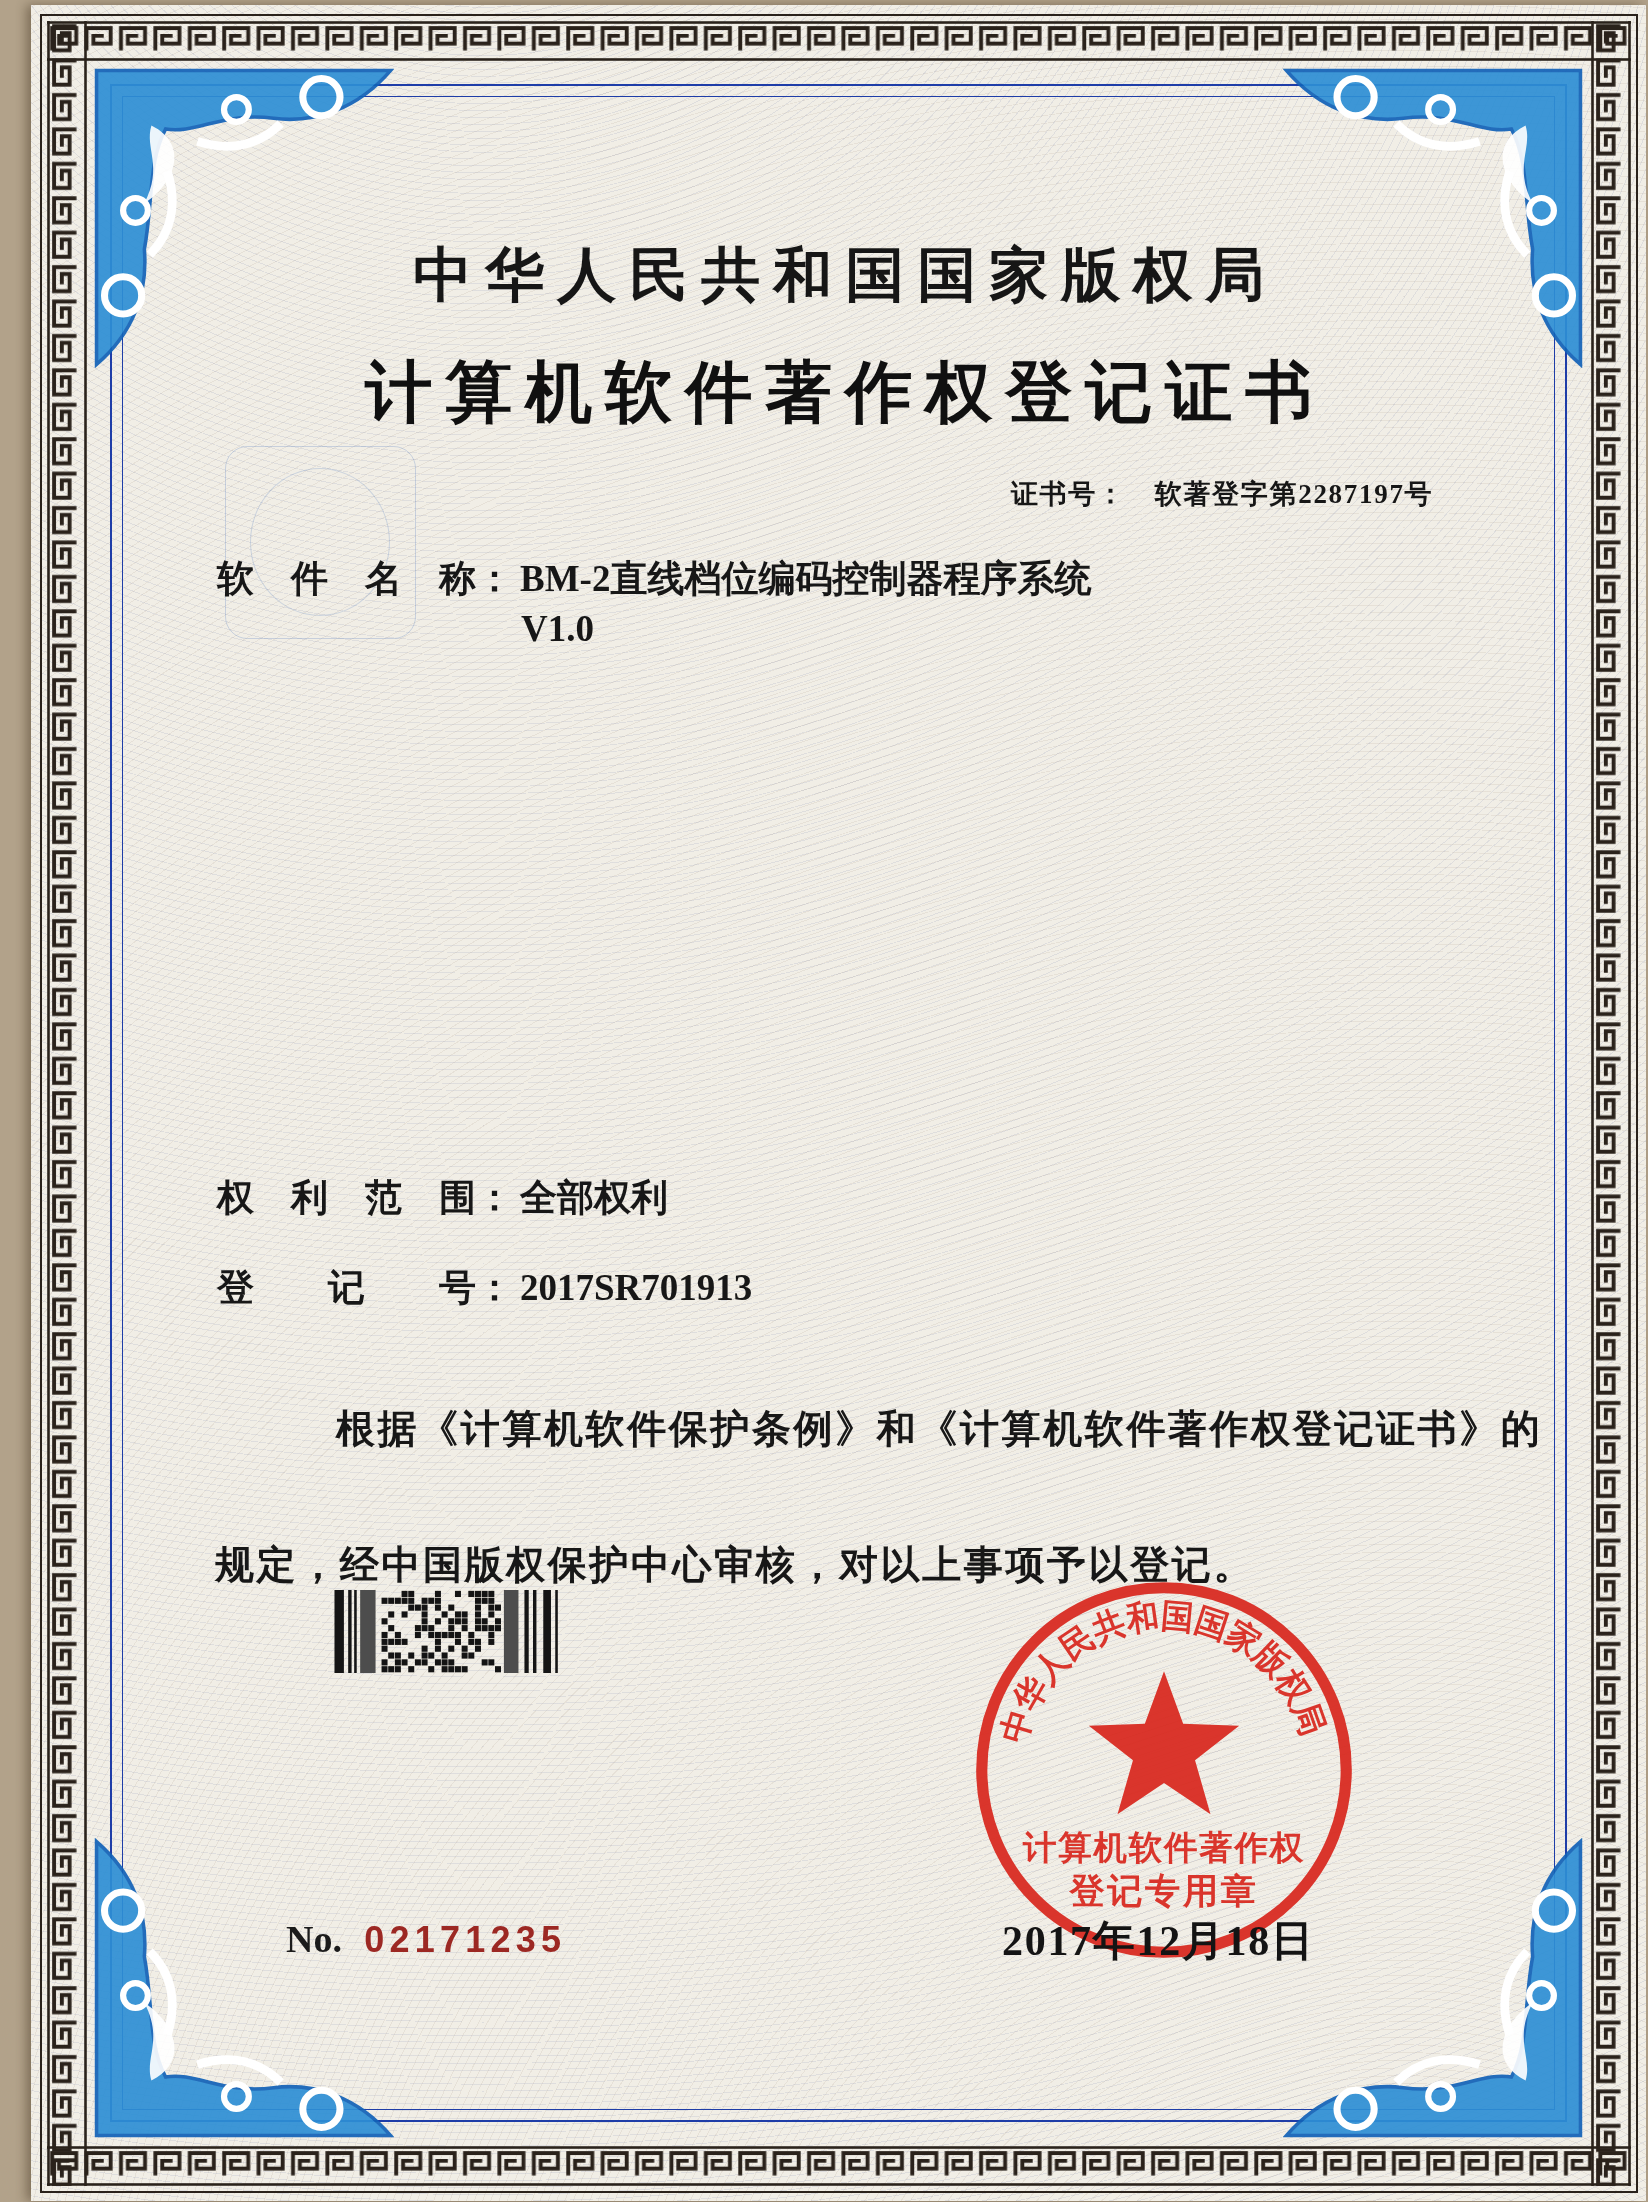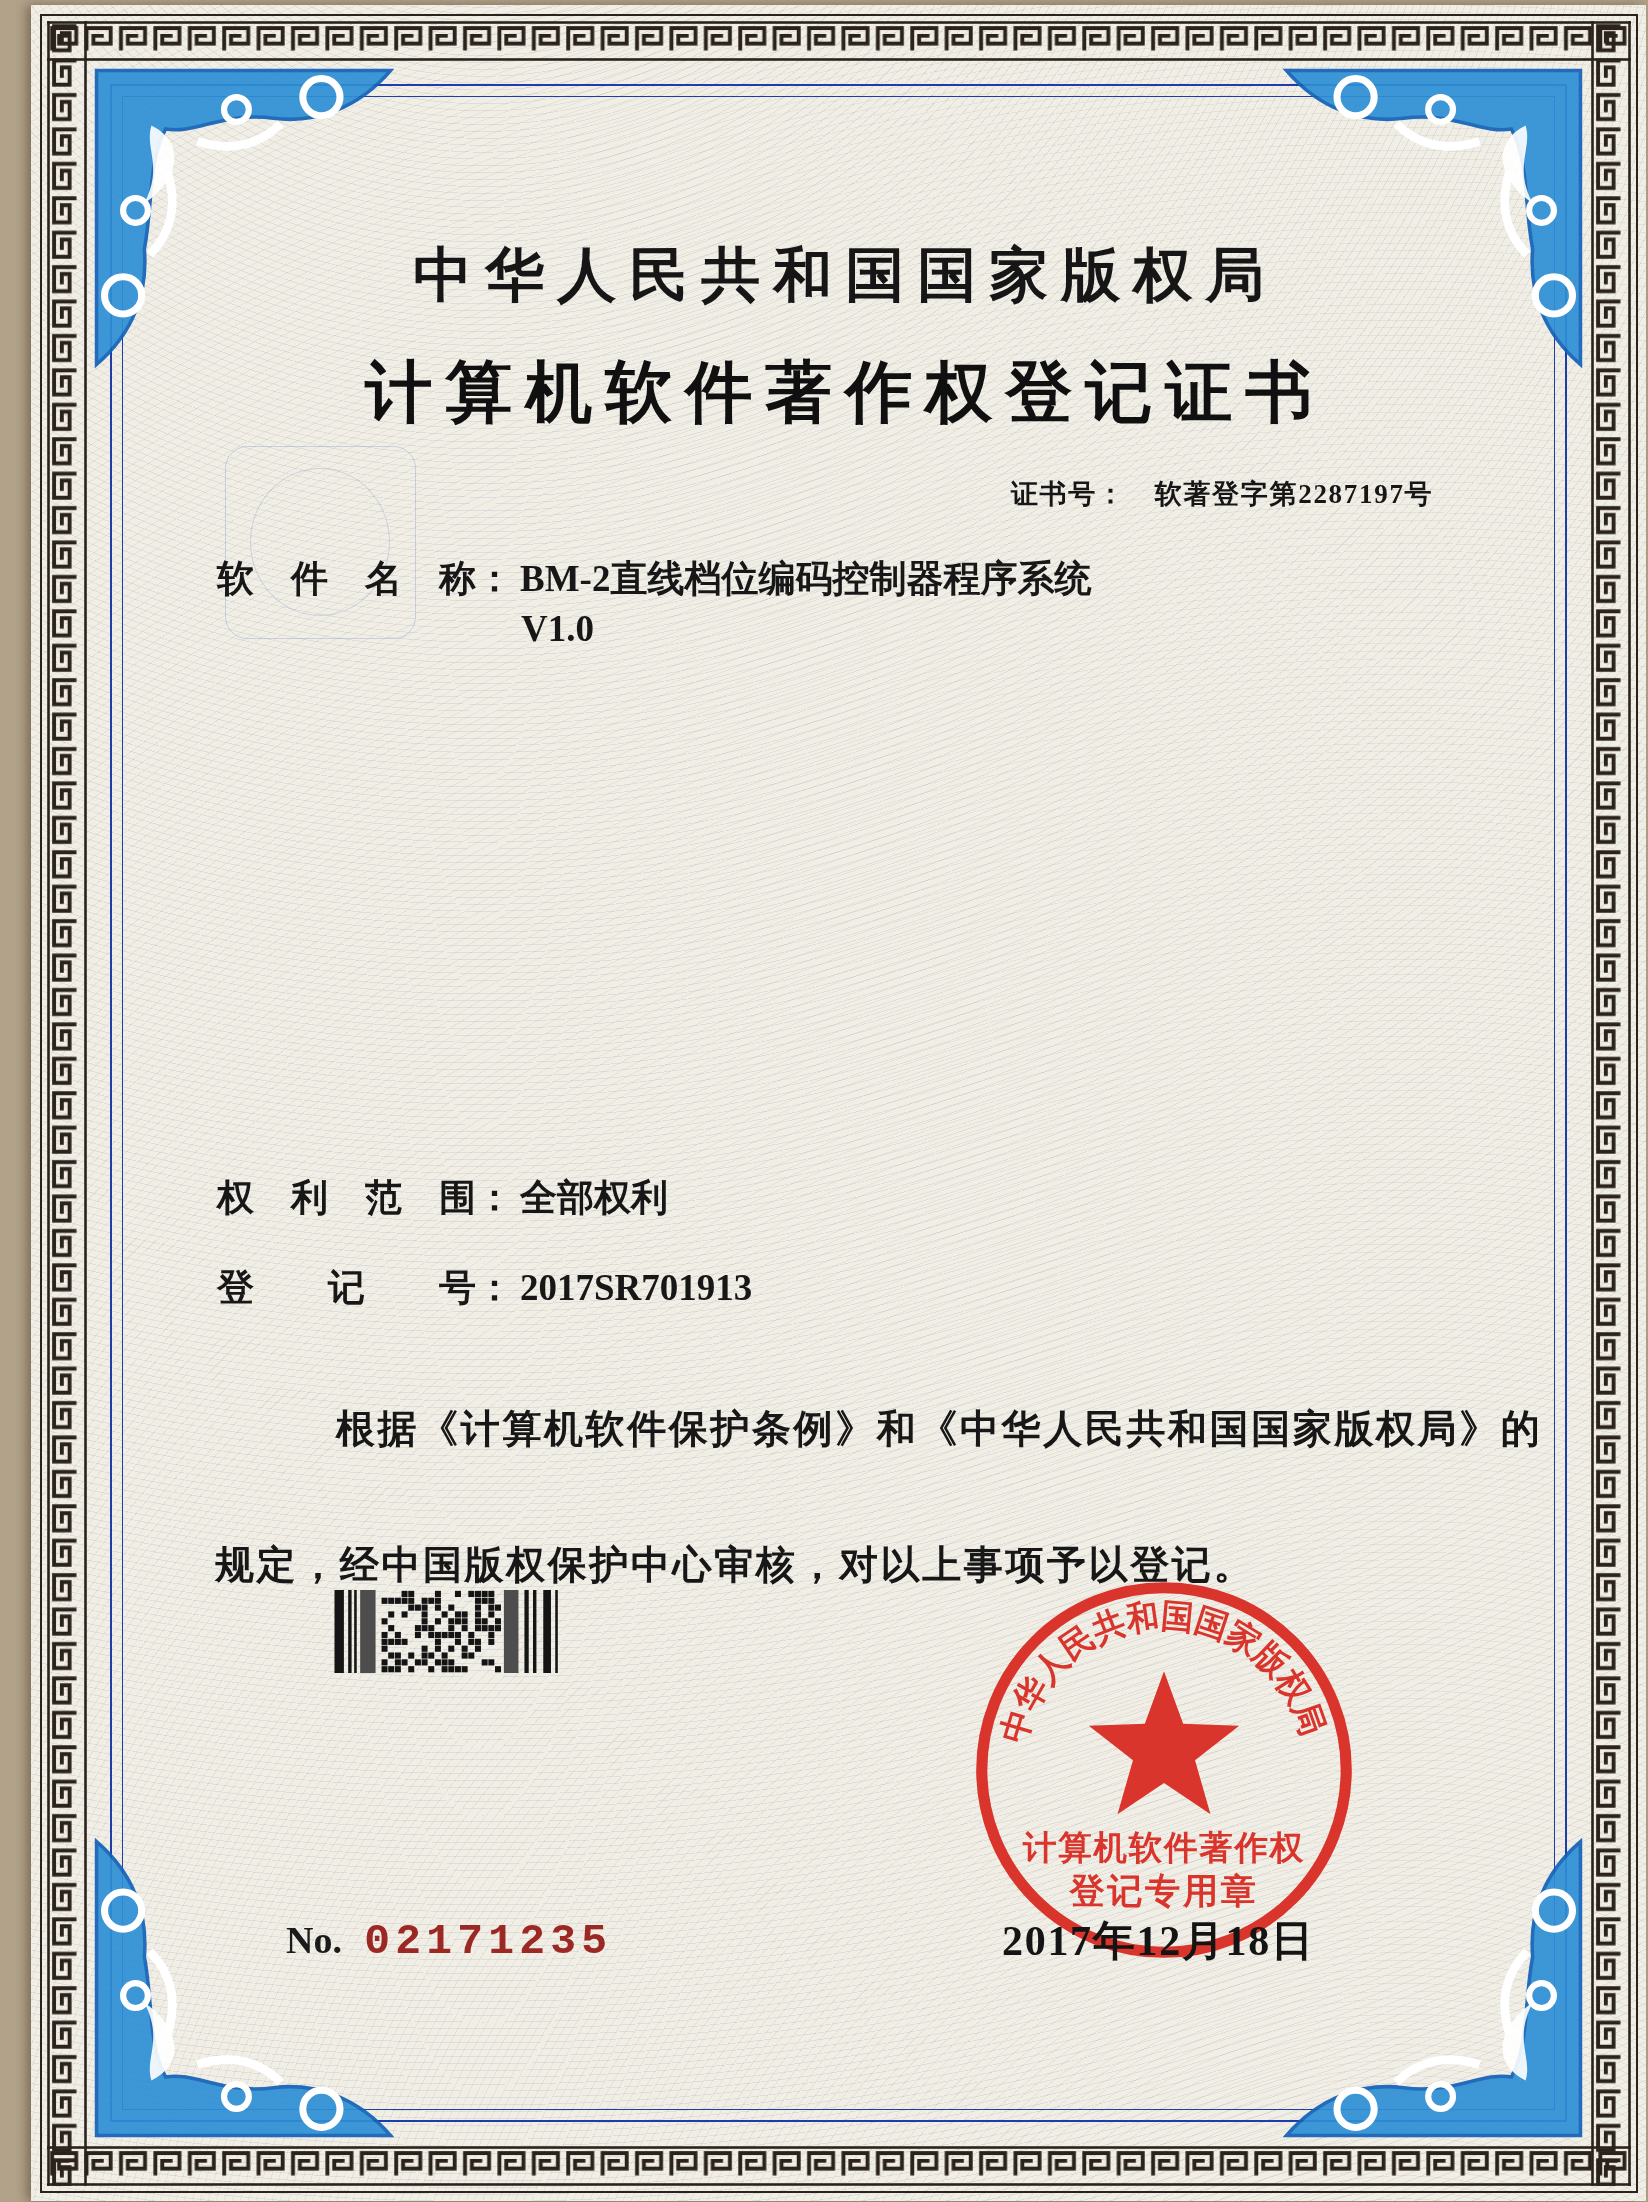--- a/index.html
+++ b/index.html
@@ -70,22 +70,22 @@
   
   .barcode{position:absolute;left:303px;top:1585px;width:232px;height:83px;}
   
   .seal{position:absolute;left:931px;top:1563px;width:404px;height:404px;opacity:.93;}
   .issue-date{
     position:absolute;left:971px;top:1908px;width:344px;text-align:left;
     font-size:42px;font-weight:700;color:#141414;letter-spacing:1.7px;
   }
   .serial{position:absolute;left:255px;top:1912px;font-size:38px;font-weight:700;color:#1b1b1b;white-space:nowrap;}
   .serial .num{
-    font-family:Liberation Mono, monospace;
-    color:#9c2823;font-weight:600;letter-spacing:5.2px;margin-left:22.4px;font-size:43px;
+    font-family:Liberation Sans, sans-serif;
+    color:#9c2823;font-weight:600;letter-spacing:5.2px;margin-left:22.4px;font-size:36px;
   }
   text{font-family:"Liberation Serif","DejaVu Serif",serif;}
 </style>
 </head>
 <body>
 
 <div class="stage">
   <div class="paper">
 
     <div class="outerline"></div>
@@ -191,21 +191,21 @@
     <div class="row r1b">
       <span class="val">V1.0</span>
     </div>
     <div class="row r6">
       <span class="lbl">权　利　范　围：</span><span class="val">全部权利</span>
     </div>
     <div class="row r7">
       <span class="lbl">登　　记　　号：</span><span class="val">2017SR701913</span>
     </div>
 
-    <div class="stmt s1">根据《计算机软件保护条例》和《中华人民共和国国家版权局》的</div>
+    <div class="stmt s1">根据《计算机软件保护条例》和《计算机软件著作权登记证书》的</div>
     <div class="stmt s2">规定，经中国版权保护中心审核，对以上事项予以登记。</div>
 
     <svg class="barcode" id="barcode-svg" viewBox="0 0 270 97">
         <rect x="0" y="0" width="11" height="97" fill="#151515"></rect>
         <rect x="16" y="0" width="4" height="97" fill="#151515"></rect>
         <rect x="23" y="0" width="3" height="97" fill="#151515"></rect>
         <rect x="30" y="0" width="18" height="97" fill="#4d4d4d"></rect>
         <rect x="198" y="0" width="17" height="97" fill="#4d4d4d"></rect>
         <rect x="222" y="0" width="5" height="97" fill="#151515"></rect>
         <rect x="232" y="0" width="4" height="97" fill="#151515"></rect>

